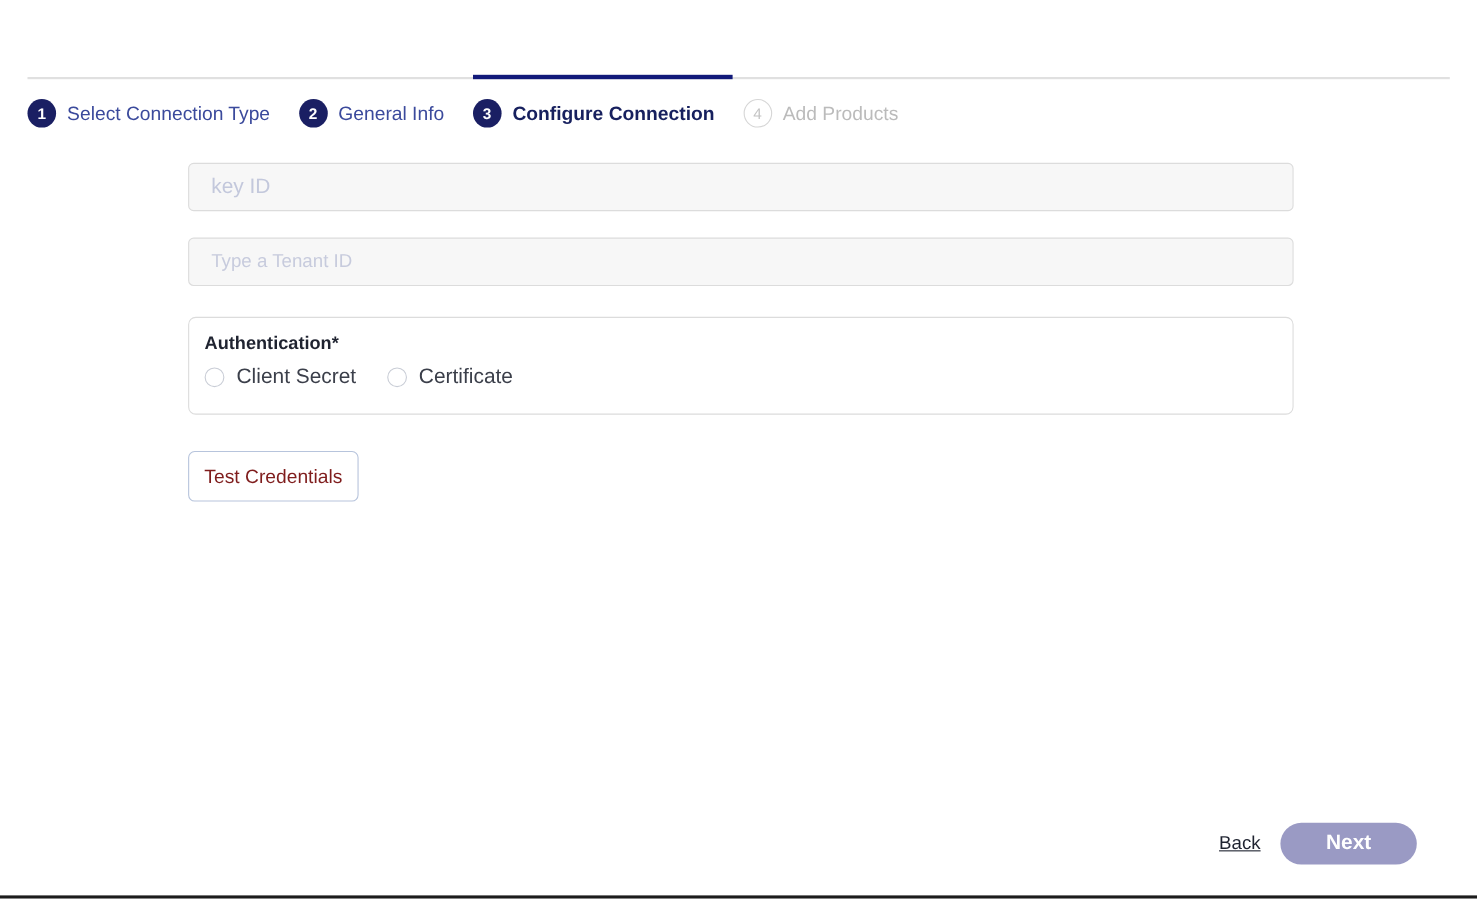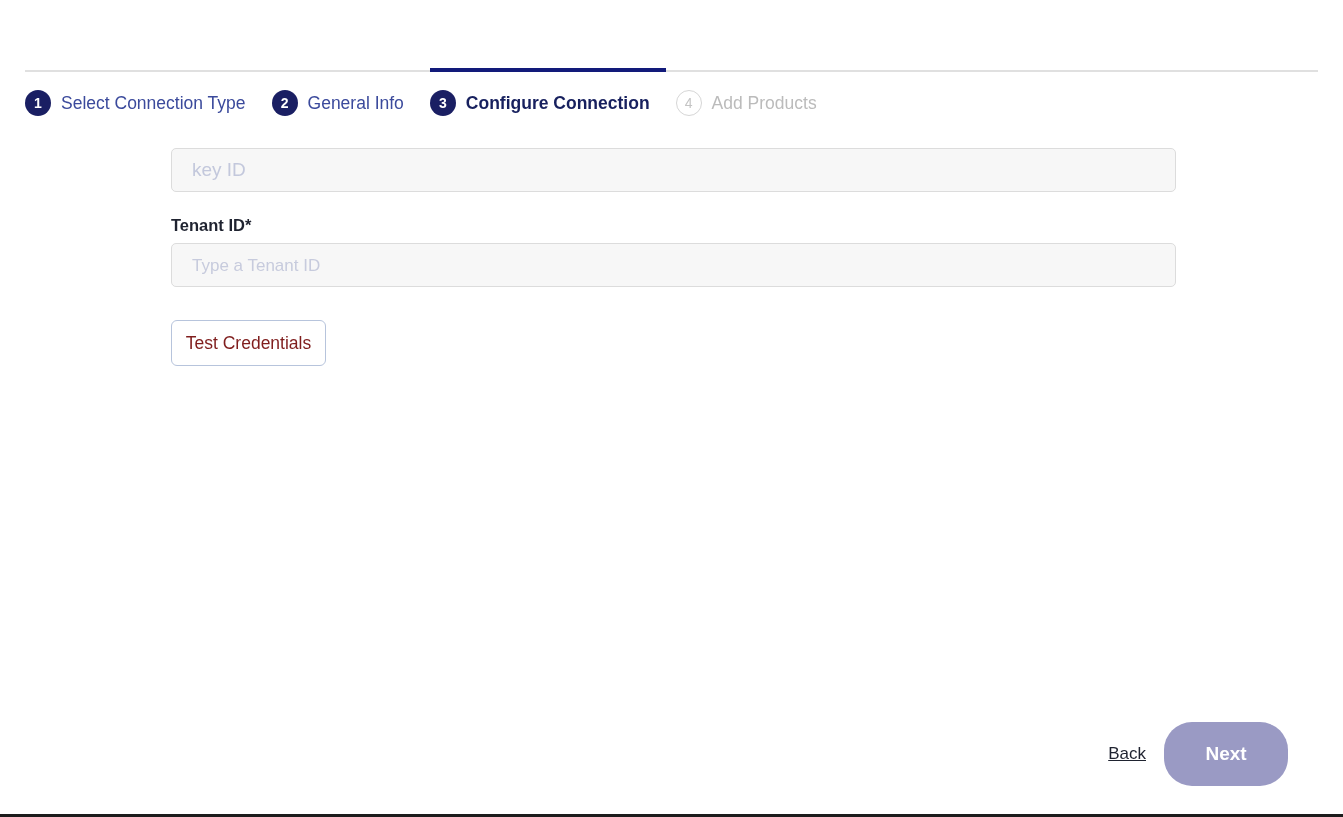--- a/index.html
+++ b/index.html
@@ -220,21 +220,21 @@
   .back-link {
     font-size: 17px;
     color: #1f2330;
     text-decoration: underline;
     cursor: pointer;
     background: none; border: none; padding: 0;
     font-family: "Liberation Sans", sans-serif;
   }
   .next-btn {
     width: 124px;
-    height: 64px;
+    height: 38px;
     border-radius: 28px;
     background: #9a9ac4;
     color: #ffffff;
     font-size: 19px;
     font-weight: bold;
     font-family: "Liberation Sans", sans-serif;
     border: none;
     cursor: default;
     display: flex;
     align-items: center;
@@ -269,25 +269,37 @@
     </button>
   </div>
 
   <div class="form">
 
     <div class="field">
       <input class="text-input" type="text" placeholder="key ID" style="">
     </div>
 
     <div class="field">
-      <label class="field-label">Tenant ID*</label>
       <input class="text-input small-ph" type="text" placeholder="Type a Tenant ID" style="">
     </div>
 
 
+    <div class="auth-group">
+      <div class="auth-title">Authentication*</div>
+      <div class="radio-row">
+        <button class="radio-opt">
+          <span class="radio-circle"></span>
+          <span class="radio-label">Client Secret</span>
+        </button>
+        <button class="radio-opt">
+          <span class="radio-circle"></span>
+          <span class="radio-label">Certificate</span>
+        </button>
+      </div>
+    </div>
 
     <button class="test-btn">Test Credentials</button>
   </div>
 
   <div class="footer">
     <button class="back-link">Back</button>
     <button class="next-btn">Next</button>
   </div>
 
 </div>

